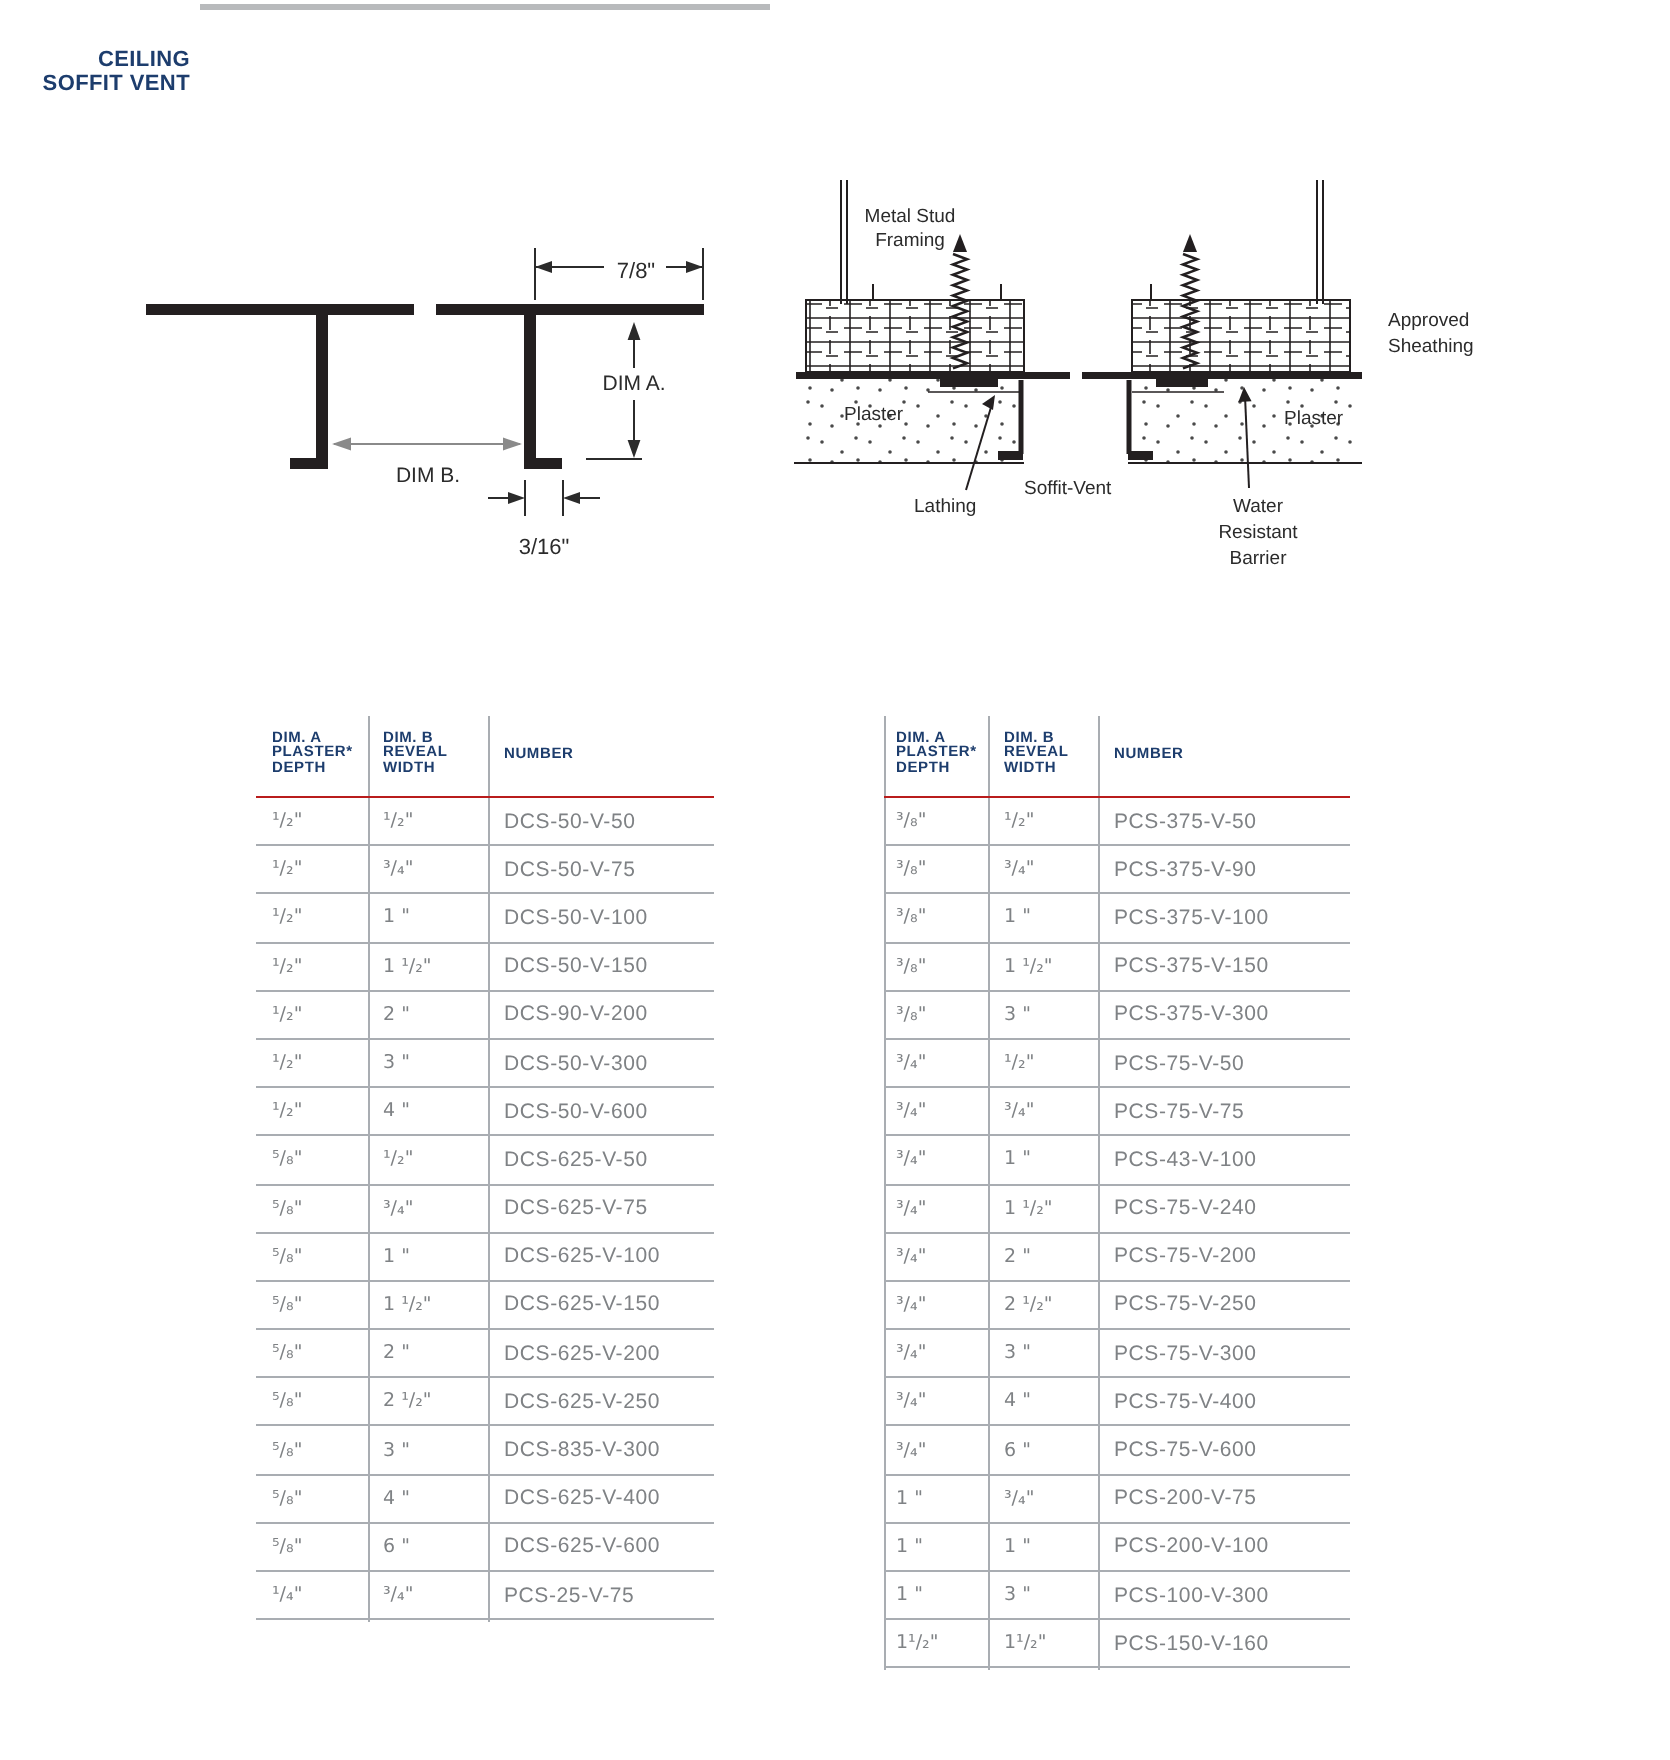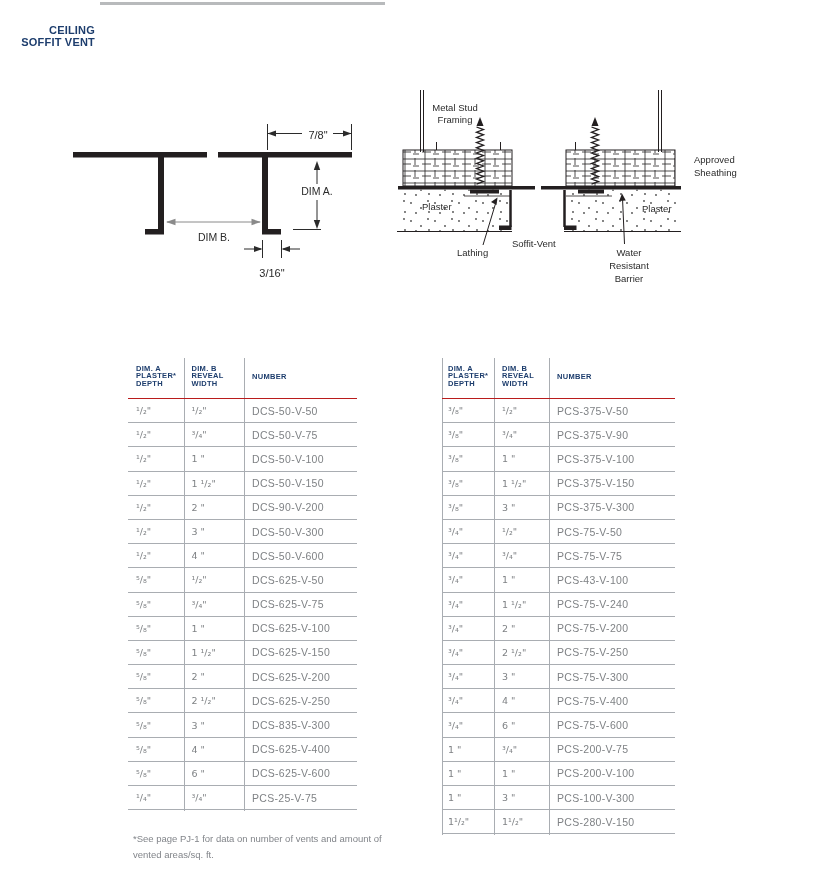--- a/index.html
+++ b/index.html
@@ -428,20 +428,19 @@
 
         <div class="tr">
           <div class="td c1 frac">1 "</div>
           <div class="td c2 frac">3 "</div>
           <div class="td c3 num">PCS-100-V-300</div>
         </div>
 
         <div class="tr">
           <div class="td c1 frac">1¹/₂"</div>
           <div class="td c2 frac">1¹/₂"</div>
-          <div class="td c3 num">PCS-280-V-150</div>
+          <div class="td c3 num">PCS-150-V-160</div>
         </div>
       </div>
   </div>
 
-  <div class="footnote">*See page PJ-1 for data on number of vents and amount of vented areas/sq. ft.</div>
 
 </div>
 
 </body></html>

